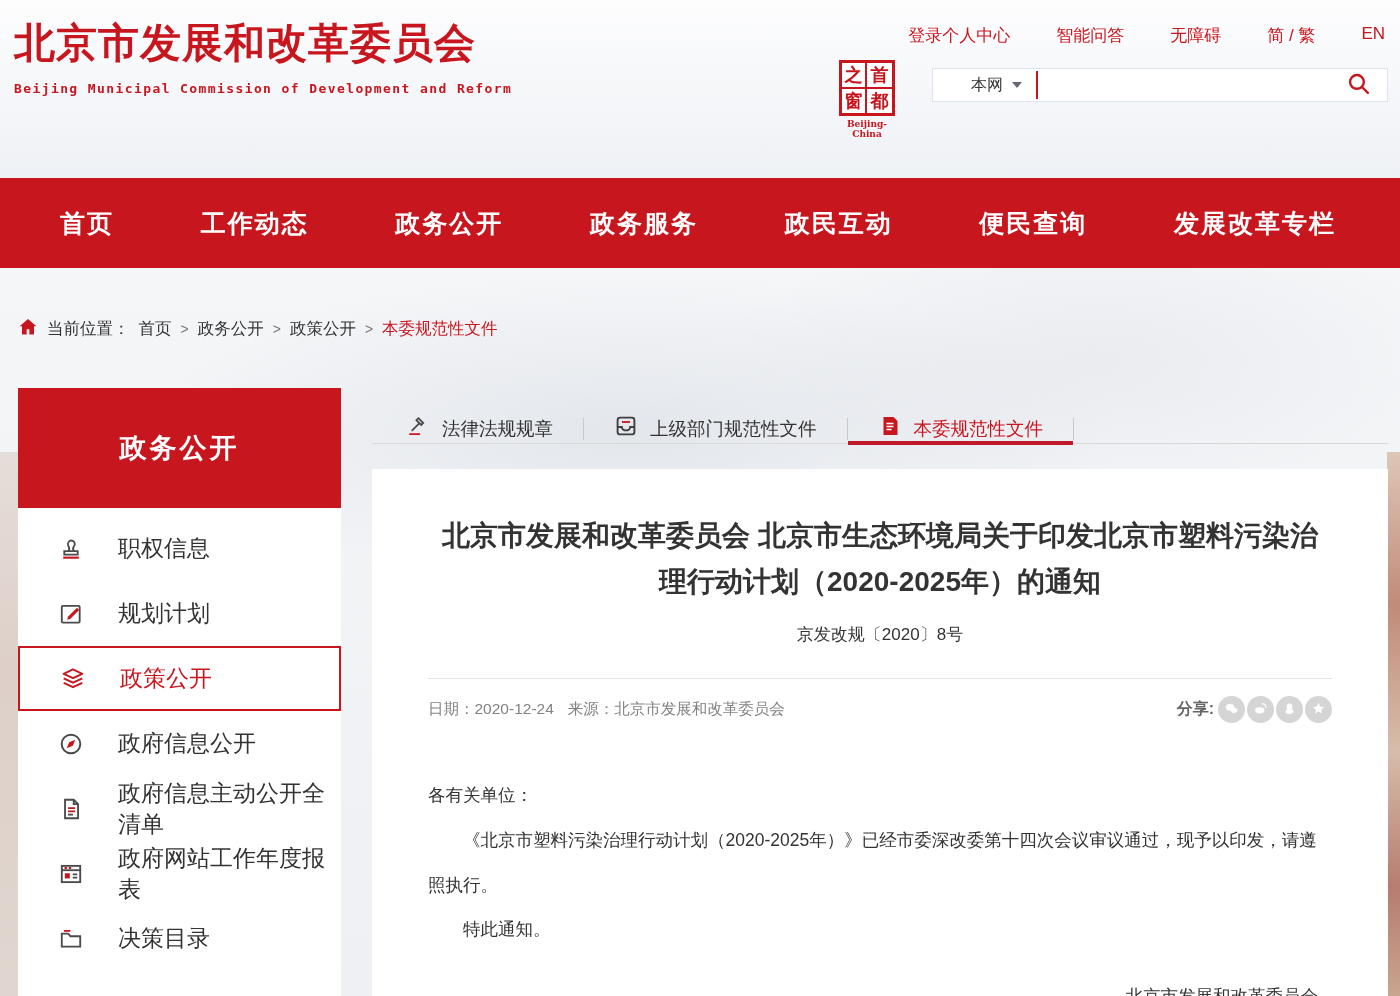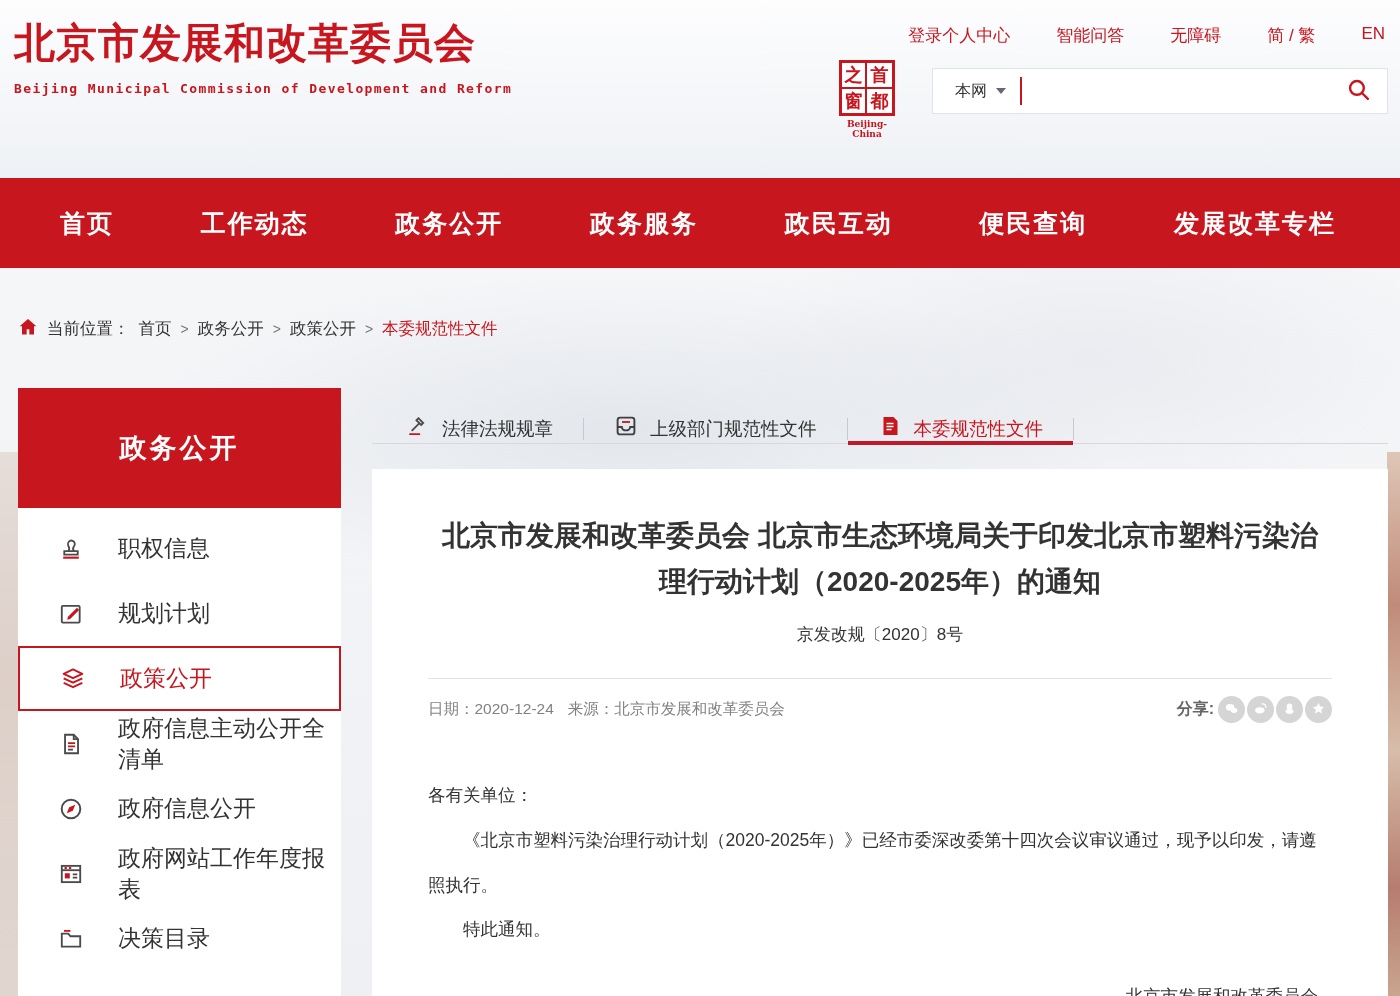--- a/index.html
+++ b/index.html
@@ -35,22 +35,22 @@
   .stamp-grid { width:56px; height:56px; margin:0 auto; border:3px solid #c8161e; background:#fff;
     display:grid; grid-template-columns:1fr 1fr; grid-template-rows:1fr 1fr; }
   .stamp-grid span { display:flex; align-items:center; justify-content:center;
     font-size:18px; font-weight:bold; color:#c8161e;
     font-family:"DejaVu Serif","Liberation Serif",serif; }
   .stamp-grid span:nth-child(1){ border-right:2px solid #c8161e; border-bottom:2px solid #c8161e; }
   .stamp-grid span:nth-child(2){ border-bottom:2px solid #c8161e; }
   .stamp-grid span:nth-child(3){ border-right:2px solid #c8161e; }
   .stamp-caption { margin-top:3px; font-size:9px; font-weight:bold; color:#c8161e;
     font-family:"DejaVu Serif",serif; }
-  .search-box { position:absolute; left:932px; top:68px; width:456px; height:46px;
-    background:#fff; border:1px solid #dfe3ea; display:flex; align-items:center; }
+  .search-box { position:absolute; left:932px; top:68px; width:456px; height:34px;
+    background:#fff; border:1px solid #dfe3ea; display:flex; align-items:center;padding-left:16px; }
   .search-scope { display:flex; align-items:center; gap:9px; padding:0 14px 0 22px;
     font-size:16px; color:#333; cursor:pointer; }
   .caret-down { width:0; height:0; border:5px solid transparent; border-top:6px solid #667;
     margin-top:5px; }
   .search-divider { width:2px; height:28px; background:#c8161e; }
   .search-input { flex:1; height:100%; border:none; outline:none; background:transparent;
     padding:0 10px; font-size:16px; }
   .search-btn { padding:0 16px; display:flex; align-items:center; cursor:pointer; background:none; border:none; }
 
   
@@ -209,37 +209,37 @@
             <svg viewBox="0 0 24 24" width="26" height="26" fill="none" stroke="#c8161e" stroke-width="1.8" stroke-linejoin="round">
               <path d="M12 3.2l8.6 4L12 11.2l-8.6-4z"></path>
               <path d="M3.4 11.4l8.6 4 8.6-4"></path>
               <path d="M3.4 15.6l8.6 4 8.6-4"></path>
             </svg>
           </span>
           <span>政策公开</span>
         </li>
         <li class="sidebar-item">
           <span class="icn">
+            <svg viewBox="0 0 24 24" width="26" height="26" fill="none">
+              <circle cx="12" cy="12" r="8.6" stroke="#4a4a4a" stroke-width="1.8"></circle>
+              <path d="M15.9 8.1l-2.2 5.6-5.6 2.2 2.2-5.6z" fill="#c8161e"></path>
+            </svg>
+          </span>
+          <span>政府信息公开</span>
+        </li>
+        <li class="sidebar-item">
+          <span class="icn">
             <svg viewBox="0 0 24 24" width="26" height="26" fill="none" stroke="#4a4a4a" stroke-width="1.7">
               <path d="M6.5 3.5h8l4 4v13h-12z"></path>
               <path d="M14.5 3.5v4h4"></path>
               <path d="M9.2 11.2h6.6M9.2 14.2h6.6" stroke="#c8161e"></path>
               <path d="M9.2 17.2h4.6"></path>
             </svg>
           </span>
           <span>政府信息主动公开全清单</span>
-        </li>
-        <li class="sidebar-item">
-          <span class="icn">
-            <svg viewBox="0 0 24 24" width="26" height="26" fill="none">
-              <circle cx="12" cy="12" r="8.6" stroke="#4a4a4a" stroke-width="1.8"></circle>
-              <path d="M15.9 8.1l-2.2 5.6-5.6 2.2 2.2-5.6z" fill="#c8161e"></path>
-            </svg>
-          </span>
-          <span>政府信息公开</span>
         </li>
         <li class="sidebar-item">
           <span class="icn">
             <svg viewBox="0 0 24 24" width="26" height="26" fill="none" stroke="#4a4a4a" stroke-width="1.7">
               <rect x="3.5" y="4.5" width="17" height="15"></rect>
               <path d="M3.5 8.5h17"></path>
               <path d="M6 6.5h2.2M10 6.5h2.2" stroke="#c8161e"></path>
               <rect x="6.3" y="11.3" width="4.6" height="4.8" fill="#c8161e" stroke="none"></rect>
               <path d="M13.6 12.4h4.2M13.6 15.4h4.2"></path>
             </svg>

